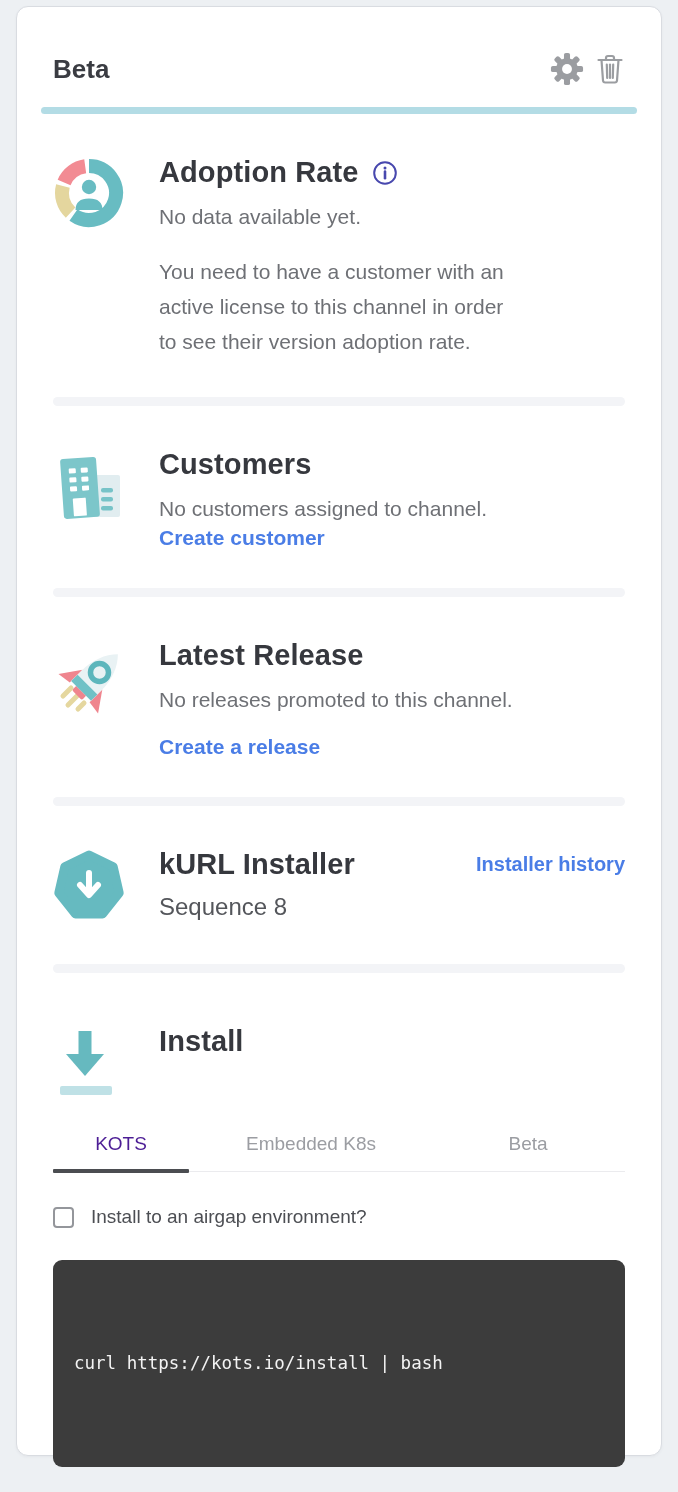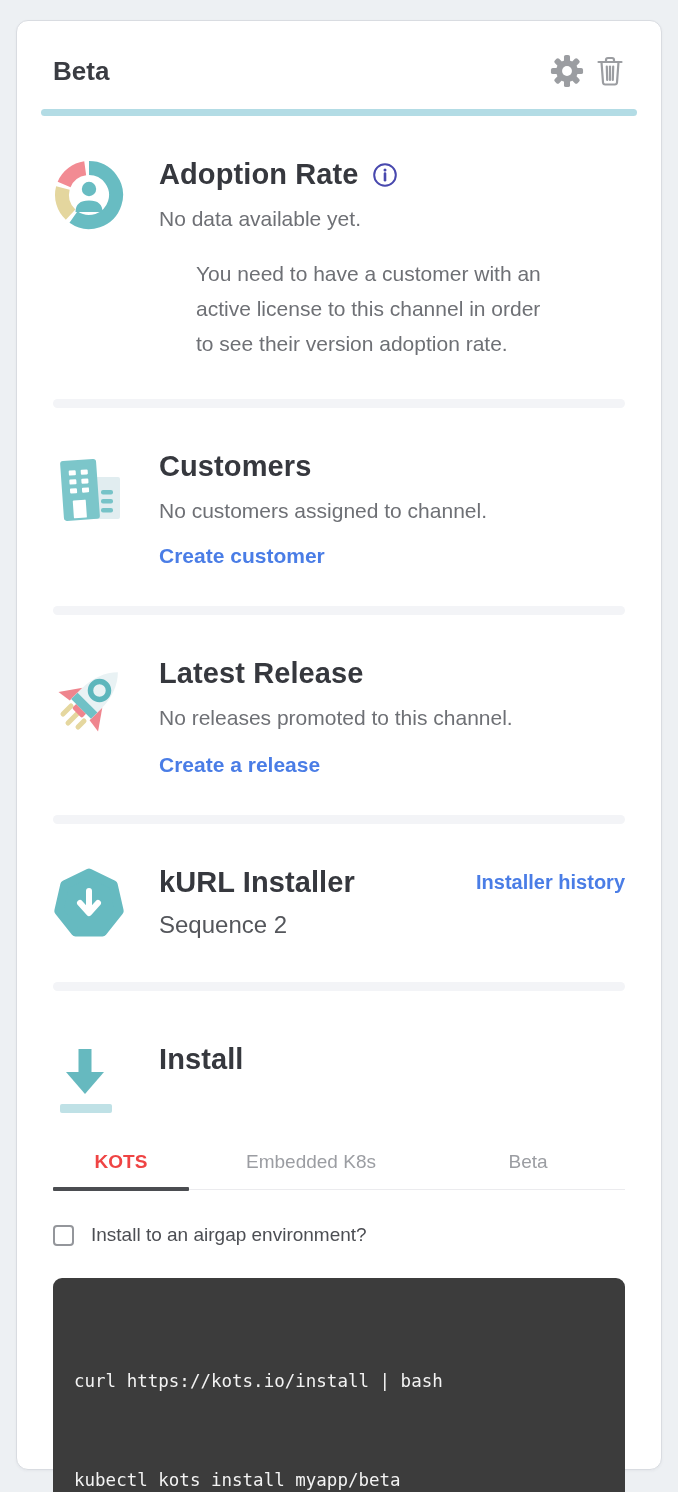--- a/index.html
+++ b/index.html
@@ -4,60 +4,60 @@
 <style>
   html,body { margin:0; padding:0; }
   body {
     width:678px; height:1492px;
     background:#edf0f3;
     font-family:"Liberation Sans","DejaVu Sans",sans-serif;
     position:relative;
     -webkit-font-smoothing:antialiased;
   }
   .card {
-    position:absolute; left:16px; top:20px;
+    position:absolute; left:16px; top:6px;
     width:646px; height:1450px;
     background:#ffffff;
     border:1px solid #d9dce1;
     border-radius:12px;
     box-shadow:0 1px 3px rgba(50,60,80,.05);
-    padding:32px 36px 0;
+    padding:44px 36px 0;
     box-sizing:border-box;
   }
   .card-header { display:flex; justify-content:space-between; align-items:center; height:36px; }
   .channel-title { font-size:26px; font-weight:700; color:#3a3c42; margin:0; }
   .header-actions { display:flex; align-items:center; gap:11px; }
   .icon-btn { display:inline-flex; cursor:pointer; }
   .accent-bar { height:7px; background:#b3dce5; border-radius:4px; margin:20px -12px 0; }
 
   .section { display:flex; gap:34px; margin-top:42px; }
   .section-icon { width:72px; flex:none; }
   .section-body { flex:1; min-width:0; }
   .title-row { display:flex; align-items:center; gap:14px; }
   .title-row.space-between { justify-content:space-between; }
   h2.section-title { font-size:29px; font-weight:600; color:#36383e; margin:0; letter-spacing:.1px; }
   .muted { font-size:21px; color:#6e7075; line-height:35px; margin:10px 0 0; }
-  .muted .ln { display:block;margin-left:37px; }
+  .muted .ln { display:block; }
   .para { margin-top:20px; }
   a.link { font-size:21px; font-weight:600; color:#4a7de6; text-decoration:none; display:inline-block; cursor:pointer; }
-  .customers-link { margin-top:16px; }
+  .customers-link { margin-top:0; }
   .release-link { margin-top:18px; }
   .history-link { font-size:20px; font-weight:600; color:#4a7de6; text-decoration:none; cursor:pointer;text-align:center; }
   .sequence { font-size:24px; color:#54565b; margin-top:12px; }
 
   .divider { height:9px; background:#f3f4f7; border-radius:5px; margin-top:38px; }
 
   .install-section { margin-top:52px; }
 
   .tabs { display:flex; margin-top:28px; border-bottom:1px solid #ebebee; }
   .tab { text-align:center; padding-bottom:16px; font-size:19px; color:#9b9da2; position:relative; cursor:pointer; }
   .tab-kots { width:136px; }
   .tab-embedded { width:244px; }
   .tab-helm { width:190px; }
-  .tab.active { color:#ef4444; font-weight:700; }
+  .tab.active { color:#4c1d95; font-weight:400; }
   .tab.active::after { content:""; position:absolute; left:0; right:0; bottom:-2px; height:4px; background:#4b4d51; border-radius:1px; }
 
   .airgap-row { display:flex; align-items:flex-end; gap:17px; margin-top:34px; }
   .checkbox { width:21px; height:21px; border:2px solid #94969b; border-radius:4px; box-sizing:border-box; background:#fff; cursor:pointer; flex:none; }
   .airgap-label { font-size:19px; color:#4c4e53; }
 
   .code-block {
     margin-top:32px;
     background:#3c3c3c;
     border-radius:9px;
@@ -206,21 +206,21 @@
         <polygon points="36,7 60.2,18.7 66.2,44.9 49.5,65.9 22.5,65.9 5.8,44.9 11.8,18.7" fill="#66bac0" stroke="#66bac0" stroke-width="9" stroke-linejoin="round"></polygon>
         <path d="M36 25 V44" stroke="#ffffff" stroke-width="6" stroke-linecap="round"></path>
         <path d="M27 37 L36 47 L45 37" stroke="#ffffff" stroke-width="6" fill="none" stroke-linecap="round" stroke-linejoin="round"></path>
       </svg>
     </div>
     <div class="section-body">
       <div class="title-row space-between">
         <h2 class="section-title">kURL Installer</h2>
         <a class="history-link">Installer history</a>
       </div>
-      <div class="sequence">Sequence 2</div>
+      <div class="sequence">Sequence 8</div>
     </div>
   </div>
 
   <div class="divider"></div>
 
   <div class="section install-section">
     <div class="section-icon">
       <svg width="64" height="76" viewBox="0 0 64 76">
         <rect x="25.5" y="6" width="13" height="27" fill="#66b9bf"></rect>
         <polygon points="13,29 51,29 32,51" fill="#66b9bf"></polygon>
@@ -240,16 +240,15 @@
     <div class="tab tab-helm">Beta</div>
   </div>
 
   <div class="airgap-row">
     <div class="checkbox" role="checkbox" aria-checked="false"></div>
     <div class="airgap-label">Install to an airgap environment?</div>
   </div>
 
   <div class="code-block">
     <div>curl https://kots.io/install | bash</div>
-    <div>kubectl kots install myapp/beta</div>
   </div>
 
 </div>
 
 </body></html>

